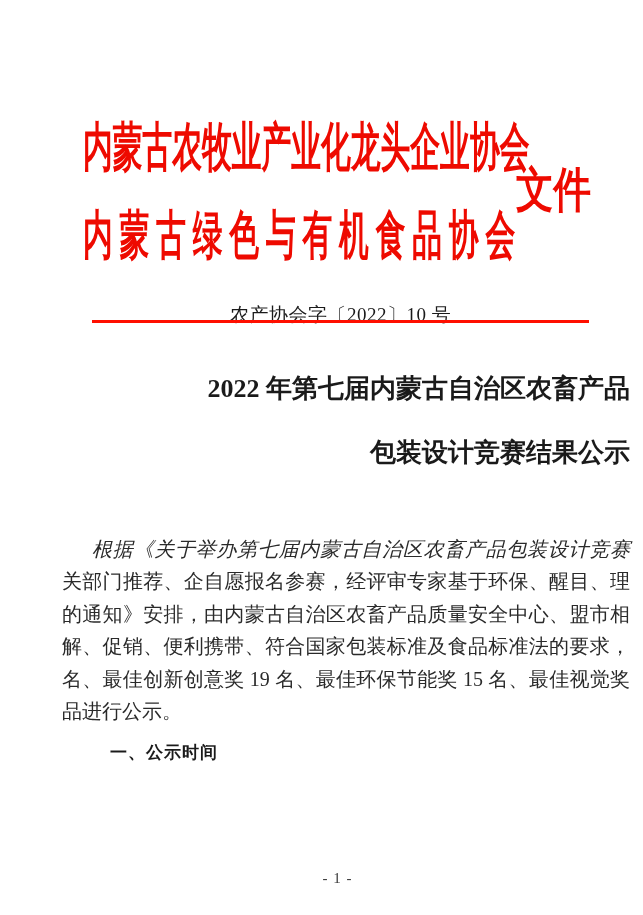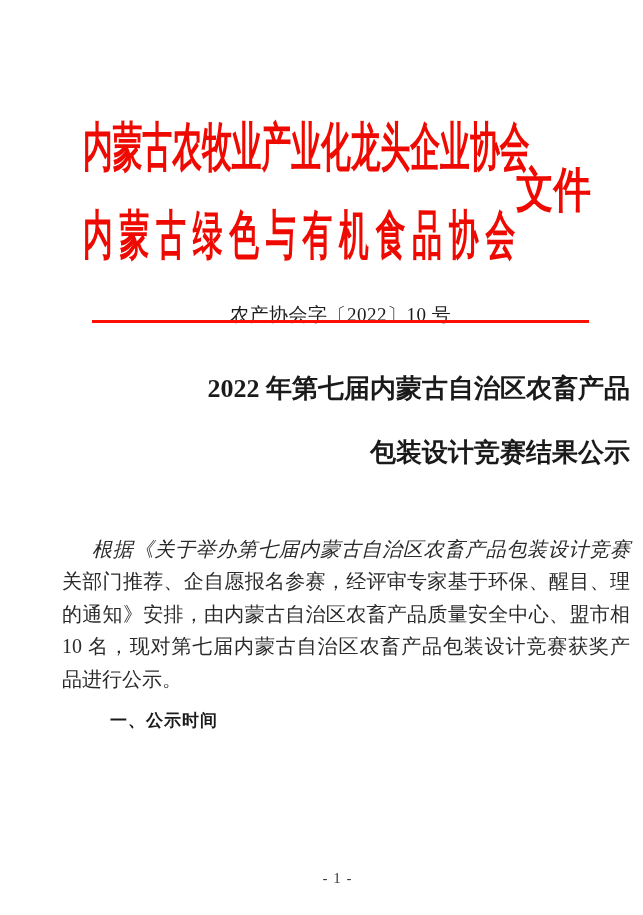--- a/index.html
+++ b/index.html
@@ -127,20 +127,21 @@
   <div class="red-rule"></div>
 
   <div class="title title-1">2022 年第七届内蒙古自治区农畜产品</div>
 
   <div class="title title-2">包装设计竞赛结果公示</div>
 
   <div class="body-text">
     <div class="bline indent">根据《关于举办第七届内蒙古自治区农畜产品包装设计竞赛</div>
     <div class="bline">关部门推荐、企自愿报名参赛，经评审专家基于环保、醒目、理</div>
     <div class="bline">的通知》安排，由内蒙古自治区农畜产品质量安全中心、盟市相</div>
-    <div class="bline">10 名，现对第七届内蒙古自治区农畜产品包装设计竞赛获奖产</div>
+    <div class="bline">解、促销、便利携带、符合国家包装标准及食品标准法的要求，</div>
+    <div class="bline">名、最佳创新创意奖 19 名、最佳环保节能奖 15 名、最佳视觉奖</div>
     <div class="bline last">品进行公示。</div>
     <div class="section-heading">一、公示时间</div>
   </div>
 
   <div class="page-footer">- 1 -</div>
 
 </div>
 
 </body></html>

